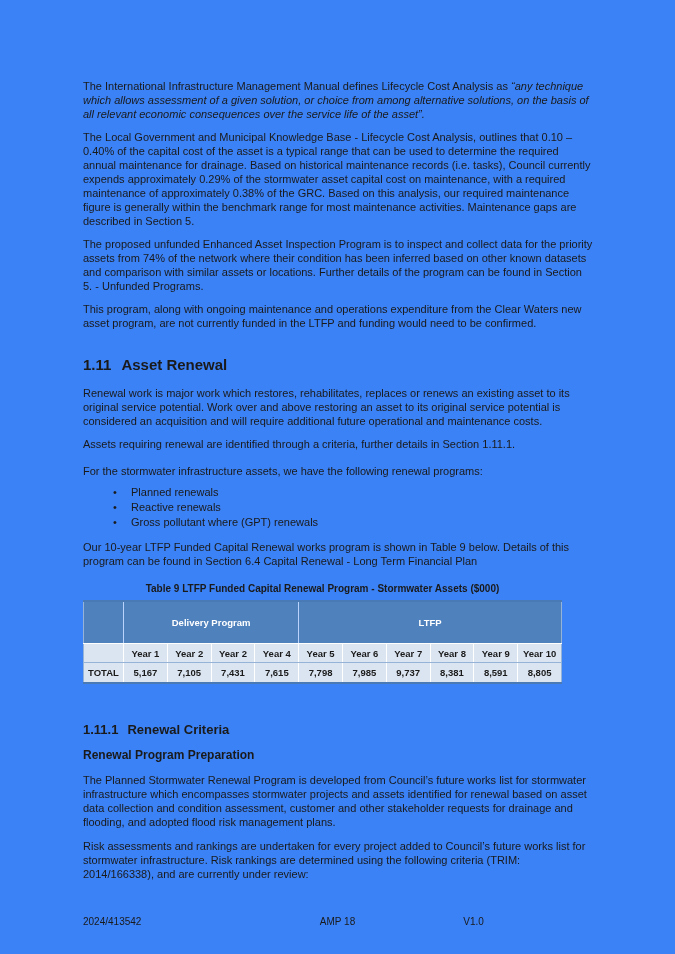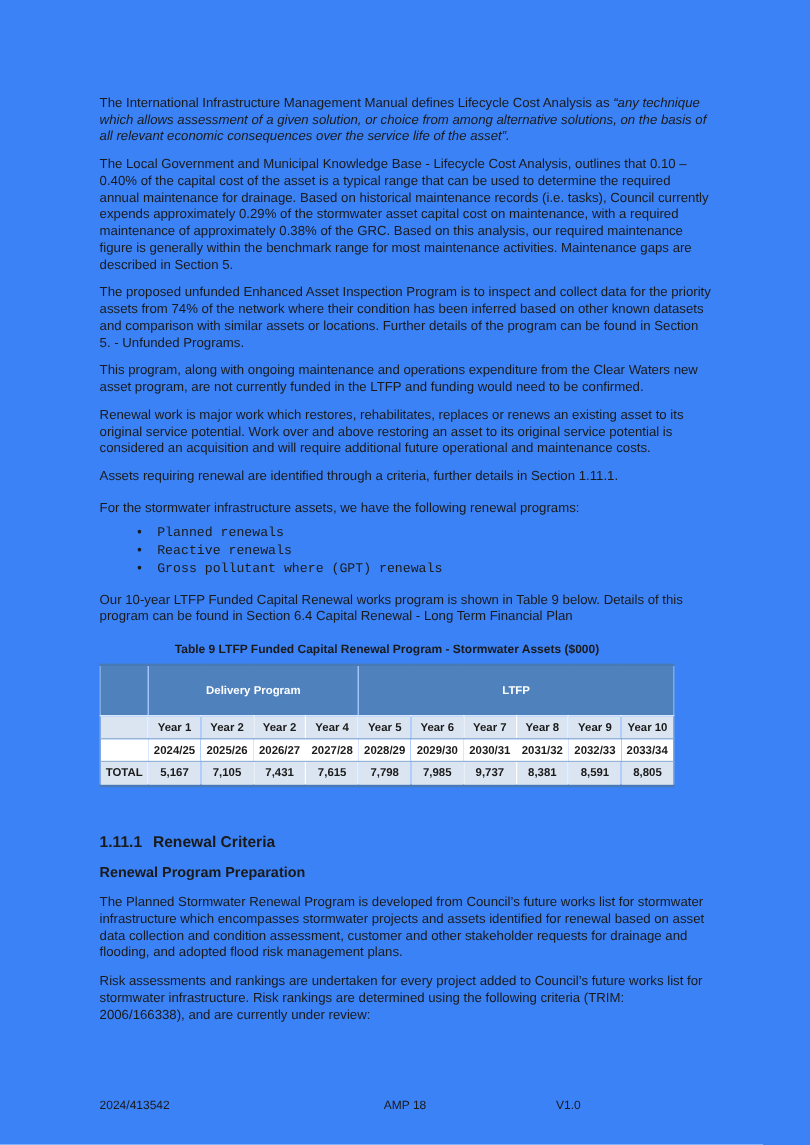--- a/index.html
+++ b/index.html
@@ -47,21 +47,20 @@
   ul.bullets {
     list-style: none;
     margin: 0 0 10px 0;
     padding: 0 0 0 30px;
   }
   ul.bullets li {
     position: relative;
     padding-left: 18px;
     font-size: 11px;
     line-height: 15px;
-    font-family: Liberation Mono, monospace;
   }
   ul.bullets li::before {
     content: "\2022";
     position: absolute;
     left: 0;
     top: 0;
   }
   .table-wrap { width: 479px; margin-top: 14px; }
   .tcap {
     font-size: 10px;
@@ -135,20 +134,21 @@
   <div class="content">
 
     <p class="para"><span>The International Infrastructure Management Manual defines Lifecycle Cost Analysis as </span><span class="italic">“any technique which allows assessment of a given solution, or choice from among alternative solutions, on the basis of all relevant economic consequences over the service life of the asset”.</span></p>
 
     <p class="para">The Local Government and Municipal Knowledge Base - Lifecycle Cost Analysis, outlines that 0.10 – 0.40% of the capital cost of the asset is a typical range that can be used to determine the required annual maintenance for drainage. Based on historical maintenance records (i.e. tasks), Council currently expends approximately 0.29% of the stormwater asset capital cost on maintenance, with a required maintenance of approximately 0.38% of the GRC. Based on this analysis, our required maintenance figure is generally within the benchmark range for most maintenance activities. Maintenance gaps are described in Section 5.</p>
 
     <p class="para">The proposed unfunded Enhanced Asset Inspection Program is to inspect and collect data for the priority assets from 74% of the network where their condition has been inferred based on other known datasets and comparison with similar assets or locations. Further details of the program can be found in Section 5. - Unfunded Programs.</p>
 
     <p class="para">This program, along with ongoing maintenance and operations expenditure from the Clear Waters new asset program, are not currently funded in the LTFP and funding would need to be confirmed.</p>
 
+    <div class="h2"><span class="h-num">1.11</span><span>Asset Renewal</span></div>
 
     <p class="para">Renewal work is major work which restores, rehabilitates, replaces or renews an existing asset to its original service potential. Work over and above restoring an asset to its original service potential is considered an acquisition and will require additional future operational and maintenance costs.</p>
 
     <p class="para" style="margin-bottom:13px">Assets requiring renewal are identified through a criteria, further details in Section 1.11.1.</p>
 
     <p class="para" style="margin-bottom:7px">For the stormwater infrastructure assets, we have the following renewal programs:</p>
 
     <ul class="bullets">
       <li>Planned renewals</li>
       <li>Reactive renewals</li>
@@ -185,33 +185,20 @@
           <td>Year 2</td>
           <td>Year 2</td>
           <td>Year 4</td>
           <td>Year 5</td>
           <td>Year 6</td>
           <td>Year 7</td>
           <td>Year 8</td>
           <td>Year 9</td>
           <td>Year 10</td>
         </tr>
-        <tr class="fys">
-          <td></td>
-          <td>2024/25</td>
-          <td>2025/26</td>
-          <td>2026/27</td>
-          <td>2027/28</td>
-          <td>2028/29</td>
-          <td>2029/30</td>
-          <td>2030/31</td>
-          <td>2031/32</td>
-          <td>2032/33</td>
-          <td>2033/34</td>
-        </tr>
         <tr class="total">
           <td>TOTAL</td>
           <td>5,167</td>
           <td>7,105</td>
           <td>7,431</td>
           <td>7,615</td>
           <td>7,798</td>
           <td>7,985</td>
           <td>9,737</td>
           <td>8,381</td>
@@ -221,21 +208,21 @@
       </tbody>
         </table>
     </div>
 
     <div class="h3"><span class="h-num">1.11.1</span><span>Renewal Criteria</span></div>
 
     <div class="h4">Renewal Program Preparation</div>
 
     <p class="para" style="margin-bottom:10px">The Planned Stormwater Renewal Program is developed from Council’s future works list for stormwater infrastructure which encompasses stormwater projects and assets identified for renewal based on asset data collection and condition assessment, customer and other stakeholder requests for drainage and flooding, and adopted flood risk management plans.</p>
 
-    <p class="para">Risk assessments and rankings are undertaken for every project added to Council’s future works list for stormwater infrastructure. Risk rankings are determined using the following criteria (TRIM: 2006/166338), and are currently under review:</p>
+    <p class="para">Risk assessments and rankings are undertaken for every project added to Council’s future works list for stormwater infrastructure. Risk rankings are determined using the following criteria (TRIM: 2014/166338), and are currently under review:</p>
 
   </div>
 
   <div class="footer">
     <span class="f-left">2024/413542</span>
     <span class="f-center">AMP 18</span>
     <span class="f-right">V1.0</span>
   </div>
 </div>
 

